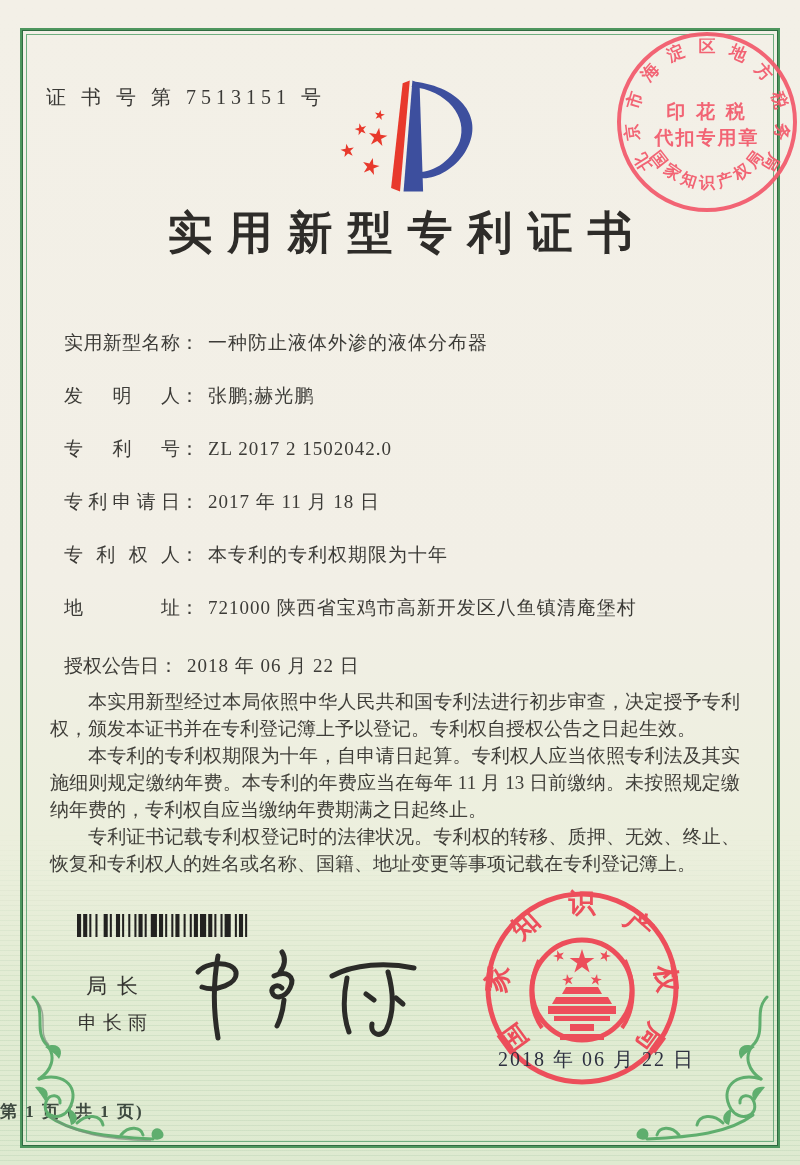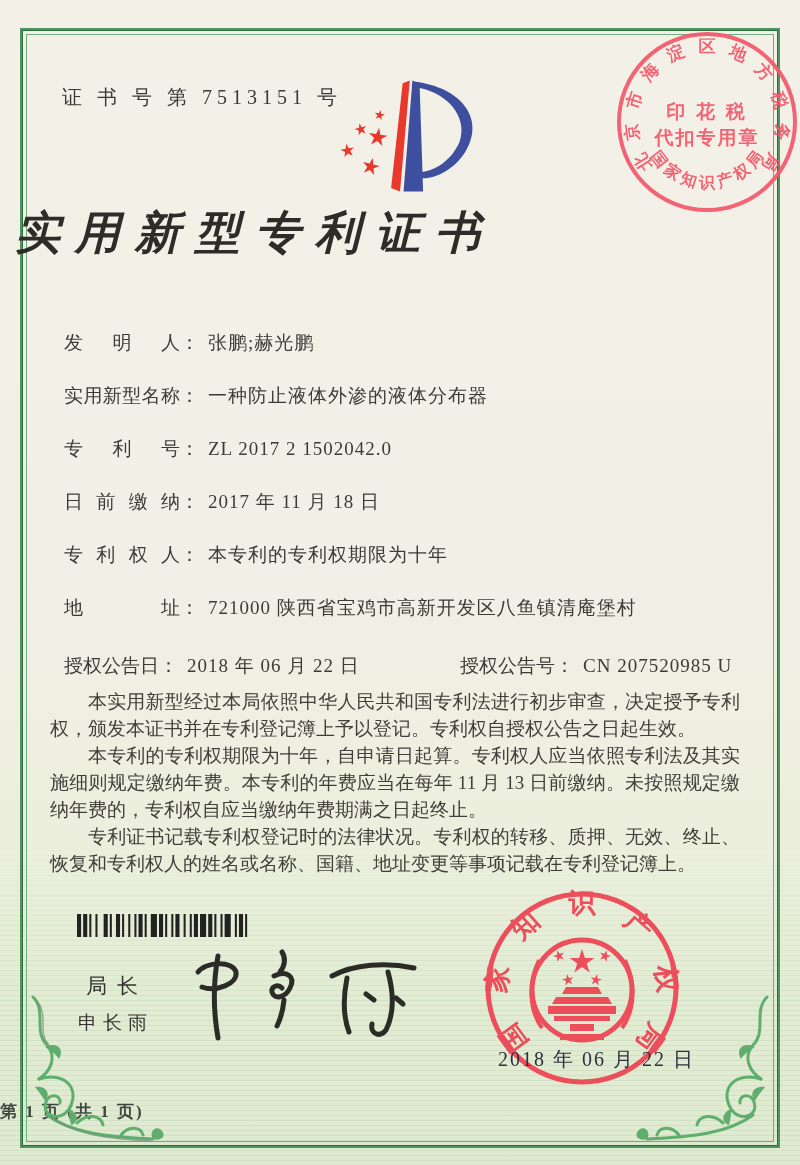--- a/index.html
+++ b/index.html
@@ -16,27 +16,27 @@
   }
   .frame-outer{
     position:absolute; left:20px; top:28px; right:20px; bottom:17px;
     border:2px solid #4e965e; box-shadow:0 0 0 1px #2f6b40 inset;
   }
   .frame-inner{
     position:absolute; left:4px; top:4px; right:4px; bottom:4px;
     border:1px solid #6fae80;
   }
   .cert-no{
-    position:absolute; left:46px; top:84px; font-size:20px; letter-spacing:5px; color:#3a3936;margin-left:16px;
+    position:absolute; left:46px; top:84px; font-size:20px; letter-spacing:5px; color:#3a3936;
   }
   .logo{ position:absolute; left:328px; top:74px; }
   .tax-stamp{ position:absolute; left:612px; top:26px; opacity:.92; }
   .title{
-    position:absolute; left:0; right:0; top:203px; 
-    font-size:45px; font-weight:bold; color:#2e2c29; letter-spacing:15px; text-indent:15px;font-style:italic;
+    position:absolute; left:0; right:0; top:203px; text-align:center;
+    font-size:45px; font-weight:bold; color:#2e2c29; letter-spacing:15px; text-indent:15px;
   }
   .fields{ position:absolute; left:64px; top:330px; right:50px; font-size:19px; color:#3c3b37; }
   .field-row{ margin-bottom:27px; line-height:26px; white-space:nowrap; }
   .fld-label{
     display:inline-block; width:116px; text-align:justify; text-align-last:justify; vertical-align:top;
   }
   .fld-colon{ display:inline-block; vertical-align:top; }
   .fld-value{ margin-left:9px; letter-spacing:1px; }
   .grant-row{ position:absolute; left:64px; top:653px; right:40px; font-size:19px; color:#3c3b37; white-space:nowrap;}
   .grant-right{ position:absolute; left:396px; top:0; }
@@ -151,44 +151,41 @@
         <text x="114.6633985485398" y="159.00278372835032" transform="rotate(-17.333333333333314 114.6633985485398 159.00278372835032)" fill="#f2596b" font-size="16" font-weight="bold" text-anchor="middle" font-family="&quot;Liberation Serif&quot;,serif">产</text>
         <text x="132.54087412478822" y="150.2833562885237" transform="rotate(-34.666666666666686 132.54087412478822 150.2833562885237)" fill="#f2596b" font-size="16" font-weight="bold" text-anchor="middle" font-family="&quot;Liberation Serif&quot;,serif">权</text>
         <text x="147.00870973804365" y="136.63365737149346" transform="rotate(-52 147.00870973804365 136.63365737149346)" fill="#f2596b" font-size="16" font-weight="bold" text-anchor="middle" font-family="&quot;Liberation Serif&quot;,serif">局</text>
       </g>
   </svg>
 
   <div class="title">实用新型专利证书</div>
 
   <div class="fields">
     <div class="field-row">
+      <span class="fld-label">实用新型名称</span><span class="fld-colon">：</span><span class="fld-value">一种防止液体外渗的液体分布器</span>
+    </div>
+    <div class="field-row">
       <span class="fld-label">发明人</span><span class="fld-colon">：</span><span class="fld-value">张鹏;赫光鹏</span>
     </div>
     <div class="field-row">
-      <span class="fld-label">实用新型名称</span><span class="fld-colon">：</span><span class="fld-value">一种防止液体外渗的液体分布器</span>
-    </div>
-    <div class="field-row">
       <span class="fld-label">专利号</span><span class="fld-colon">：</span><span class="fld-value">ZL 2017 2 1502042.0</span>
     </div>
     <div class="field-row">
-      <span class="fld-label">日前缴纳</span><span class="fld-colon">：</span><span class="fld-value">2017 年 11 月 18 日</span>
+      <span class="fld-label">专利申请日</span><span class="fld-colon">：</span><span class="fld-value">2017 年 11 月 18 日</span>
     </div>
     <div class="field-row">
       <span class="fld-label">专利权人</span><span class="fld-colon">：</span><span class="fld-value">本专利的专利权期限为十年</span>
     </div>
     <div class="field-row">
       <span class="fld-label">地址</span><span class="fld-colon">：</span><span class="fld-value">721000 陕西省宝鸡市高新开发区八鱼镇清庵堡村</span>
     </div>
   </div>
 
   <div class="grant-row">
     <span>授权公告日</span><span>：</span><span class="fld-value">2018 年 06 月 22 日</span>
-    <span class="grant-right">
-      <span>授权公告号</span><span>：</span><span class="fld-value">CN 207520985 U</span>
-    </span>
   </div>
 
   <div class="paras">
     <p>本实用新型经过本局依照中华人民共和国专利法进行初步审查，决定授予专利权，颁发本证书并在专利登记簿上予以登记。专利权自授权公告之日起生效。</p>
     <p>本专利的专利权期限为十年，自申请日起算。专利权人应当依照专利法及其实施细则规定缴纳年费。本专利的年费应当在每年 11 月 13 日前缴纳。未按照规定缴纳年费的，专利权自应当缴纳年费期满之日起终止。</p>
     <p>专利证书记载专利权登记时的法律状况。专利权的转移、质押、无效、终止、恢复和专利权人的姓名或名称、国籍、地址变更等事项记载在专利登记簿上。</p>
   </div>
 
   <svg class="barcode" id="barcode-svg" width="230" height="24" viewBox="0 0 230 24">
       <rect x="2" y="0" width="4.1" height="23" fill="#222220"></rect>

